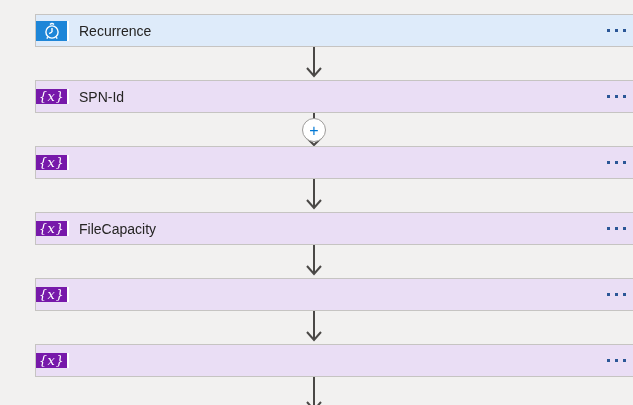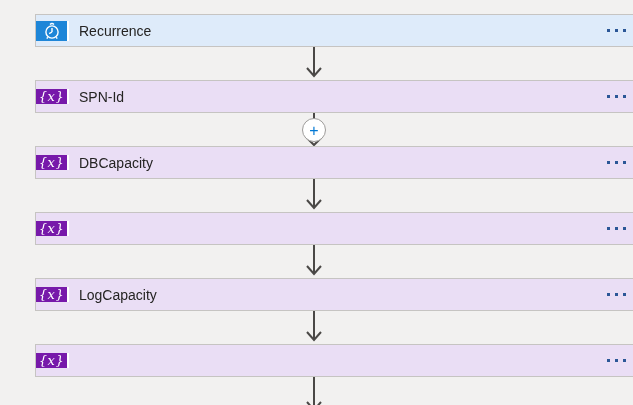--- a/index.html
+++ b/index.html
@@ -128,58 +128,57 @@
       <line x1="12" y1="0" x2="12" y2="6"></line>
       <polyline points="5,25 12,32 19,25"></polyline>
     </svg>
     <button class="plus-btn">+</button>
   </div>
 
   <div class="card action" style="top:146px">
     <div class="icon-box">
       <span class="vx">{x}</span>
     </div>
-    <span class="card-label">DBCapacity</span>
     <button class="ellipsis" aria-label="menu">
       <span class="dot"></span>
         <span class="dot"></span>
         <span class="dot"></span>
     </button>
   </div>
 
   <div class="connector" style="top:179px">
     <svg width="20" height="33" stroke="#4a4846" stroke-width="2" fill="none">
       <line x1="10" y1="0" x2="10" y2="29"></line>
       <polyline points="3,21 10,29 17,21"></polyline>
     </svg>
   </div>
 
   <div class="card action" style="top:212px">
     <div class="icon-box">
       <span class="vx">{x}</span>
     </div>
+    <span class="card-label">FileCapacity</span>
     <button class="ellipsis" aria-label="menu">
       <span class="dot"></span>
         <span class="dot"></span>
         <span class="dot"></span>
     </button>
   </div>
 
   <div class="connector" style="top:245px">
     <svg width="20" height="33" stroke="#4a4846" stroke-width="2" fill="none">
       <line x1="10" y1="0" x2="10" y2="29"></line>
       <polyline points="3,21 10,29 17,21"></polyline>
     </svg>
   </div>
 
   <div class="card action" style="top:278px">
     <div class="icon-box">
       <span class="vx">{x}</span>
     </div>
-    <span class="card-label">LogCapacity</span>
     <button class="ellipsis" aria-label="menu">
       <span class="dot"></span>
         <span class="dot"></span>
         <span class="dot"></span>
     </button>
   </div>
 
   <div class="connector" style="top:311px">
     <svg width="20" height="33" stroke="#4a4846" stroke-width="2" fill="none">
       <line x1="10" y1="0" x2="10" y2="29"></line>

